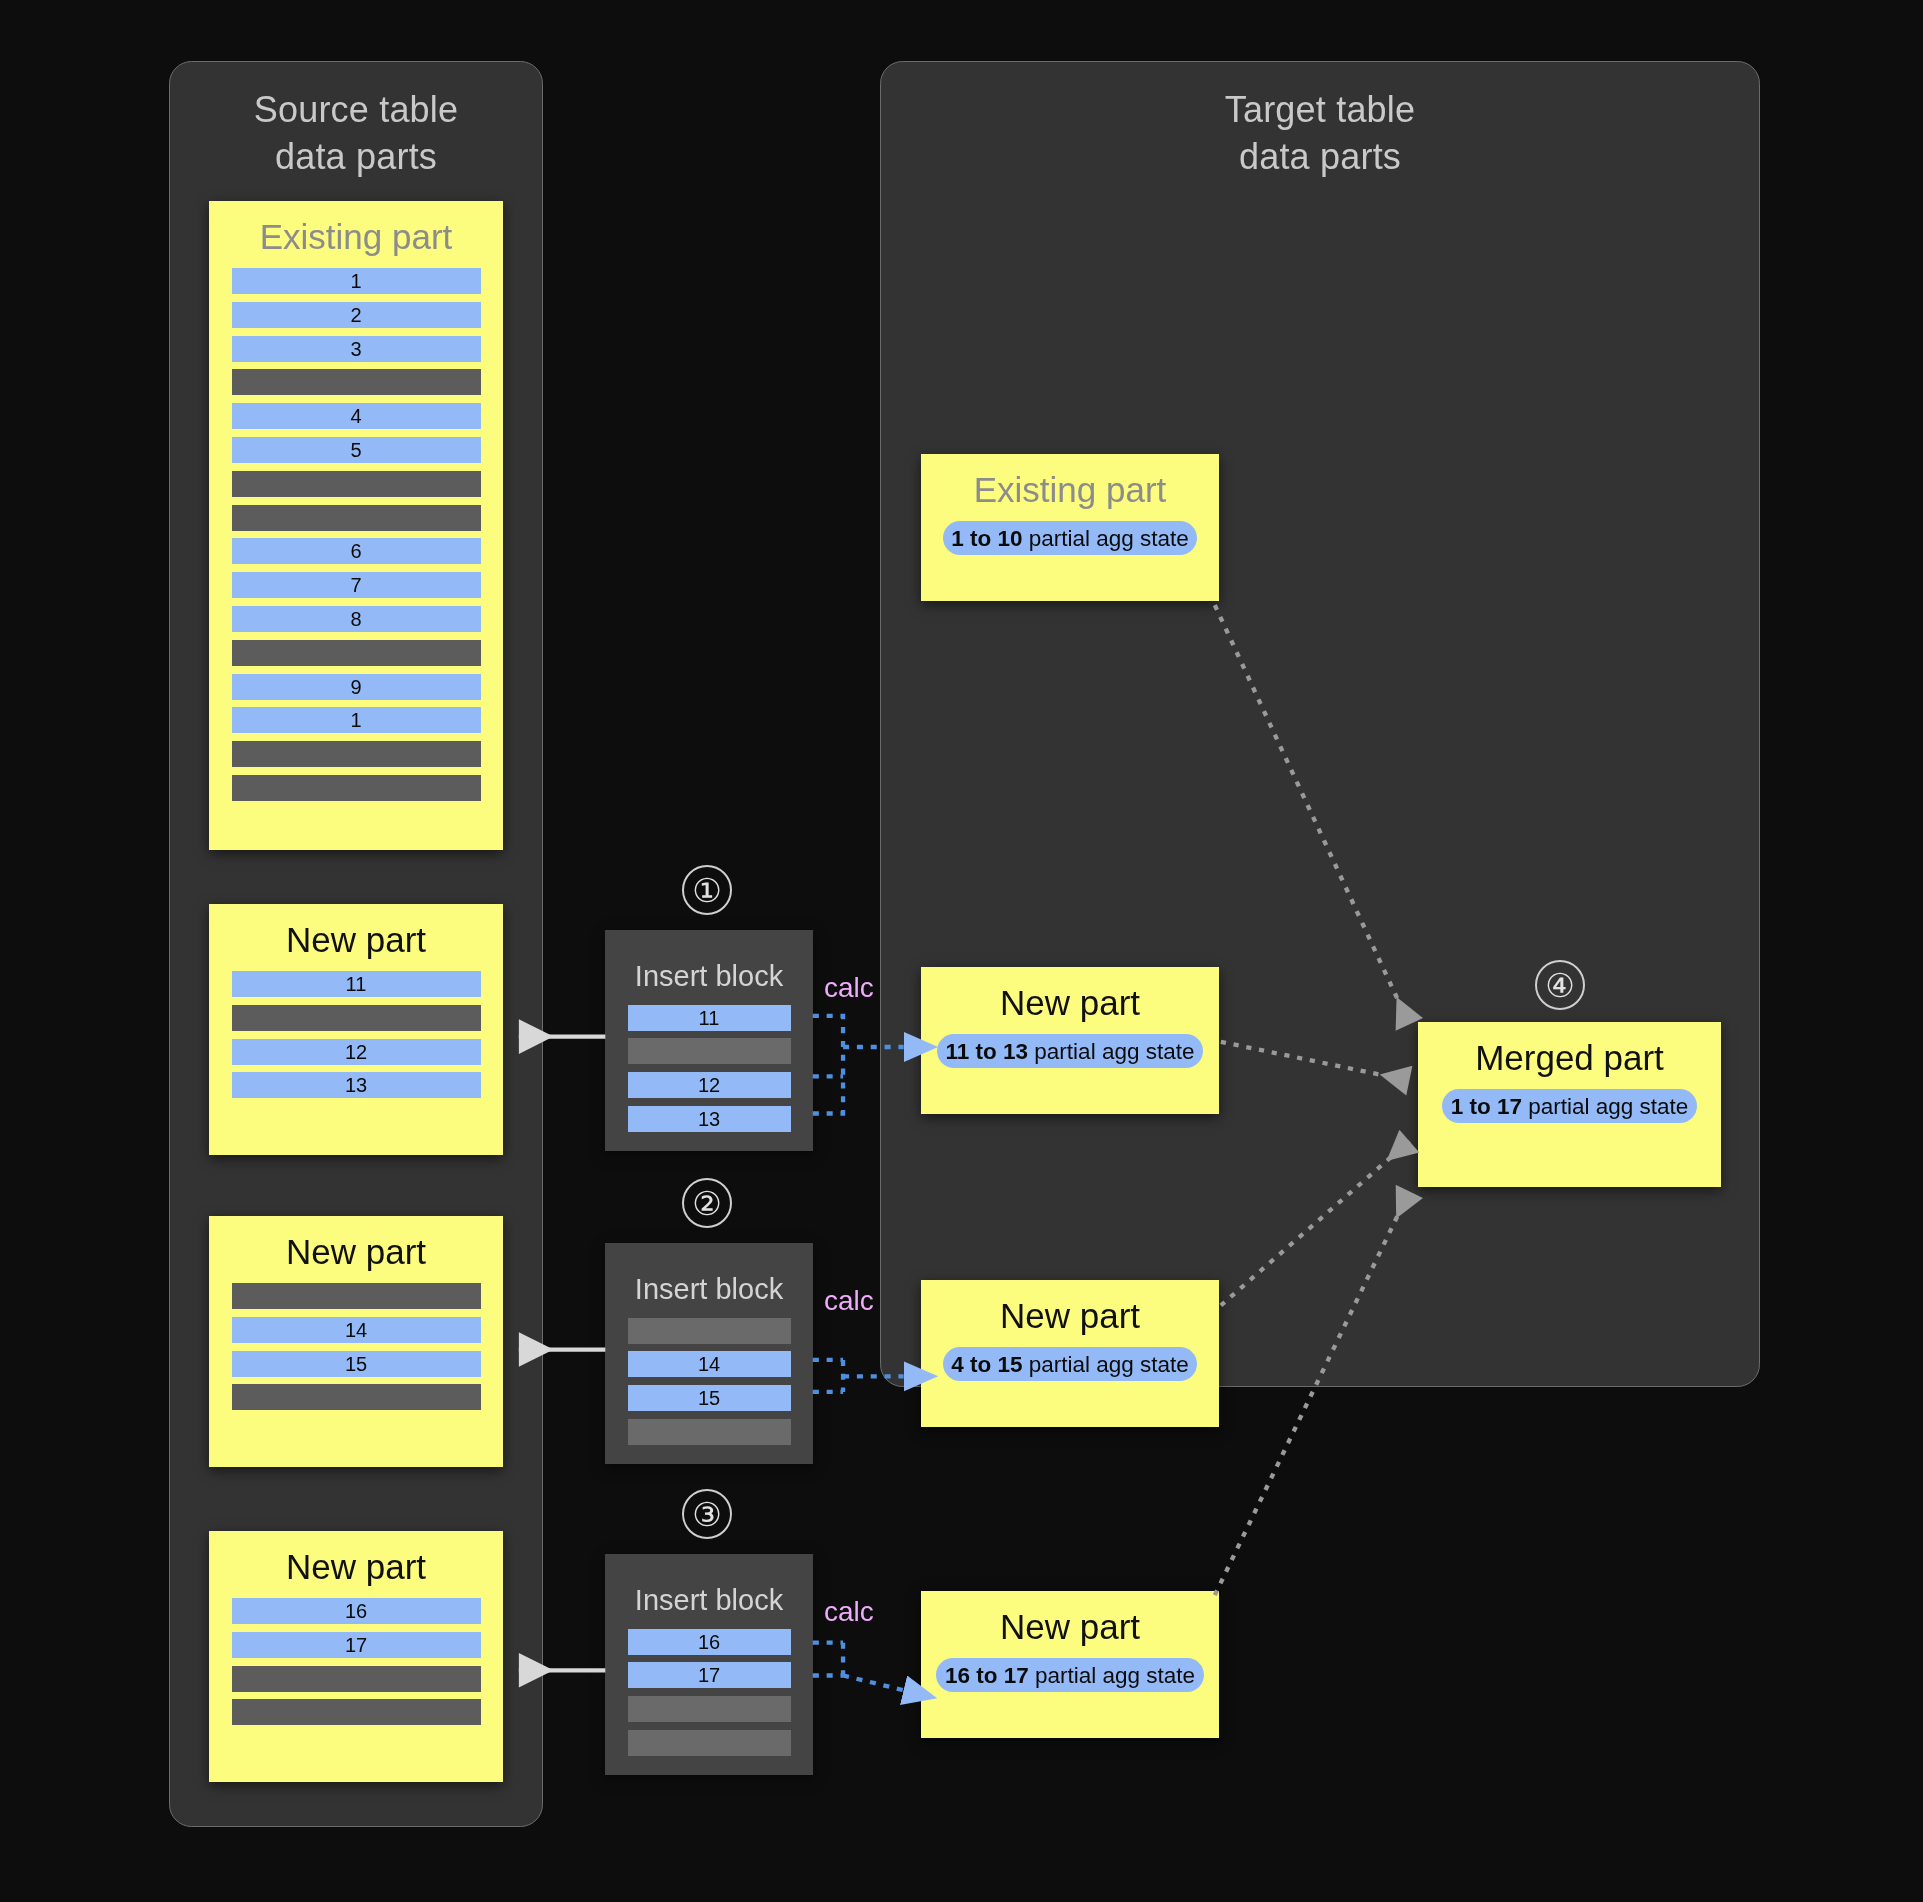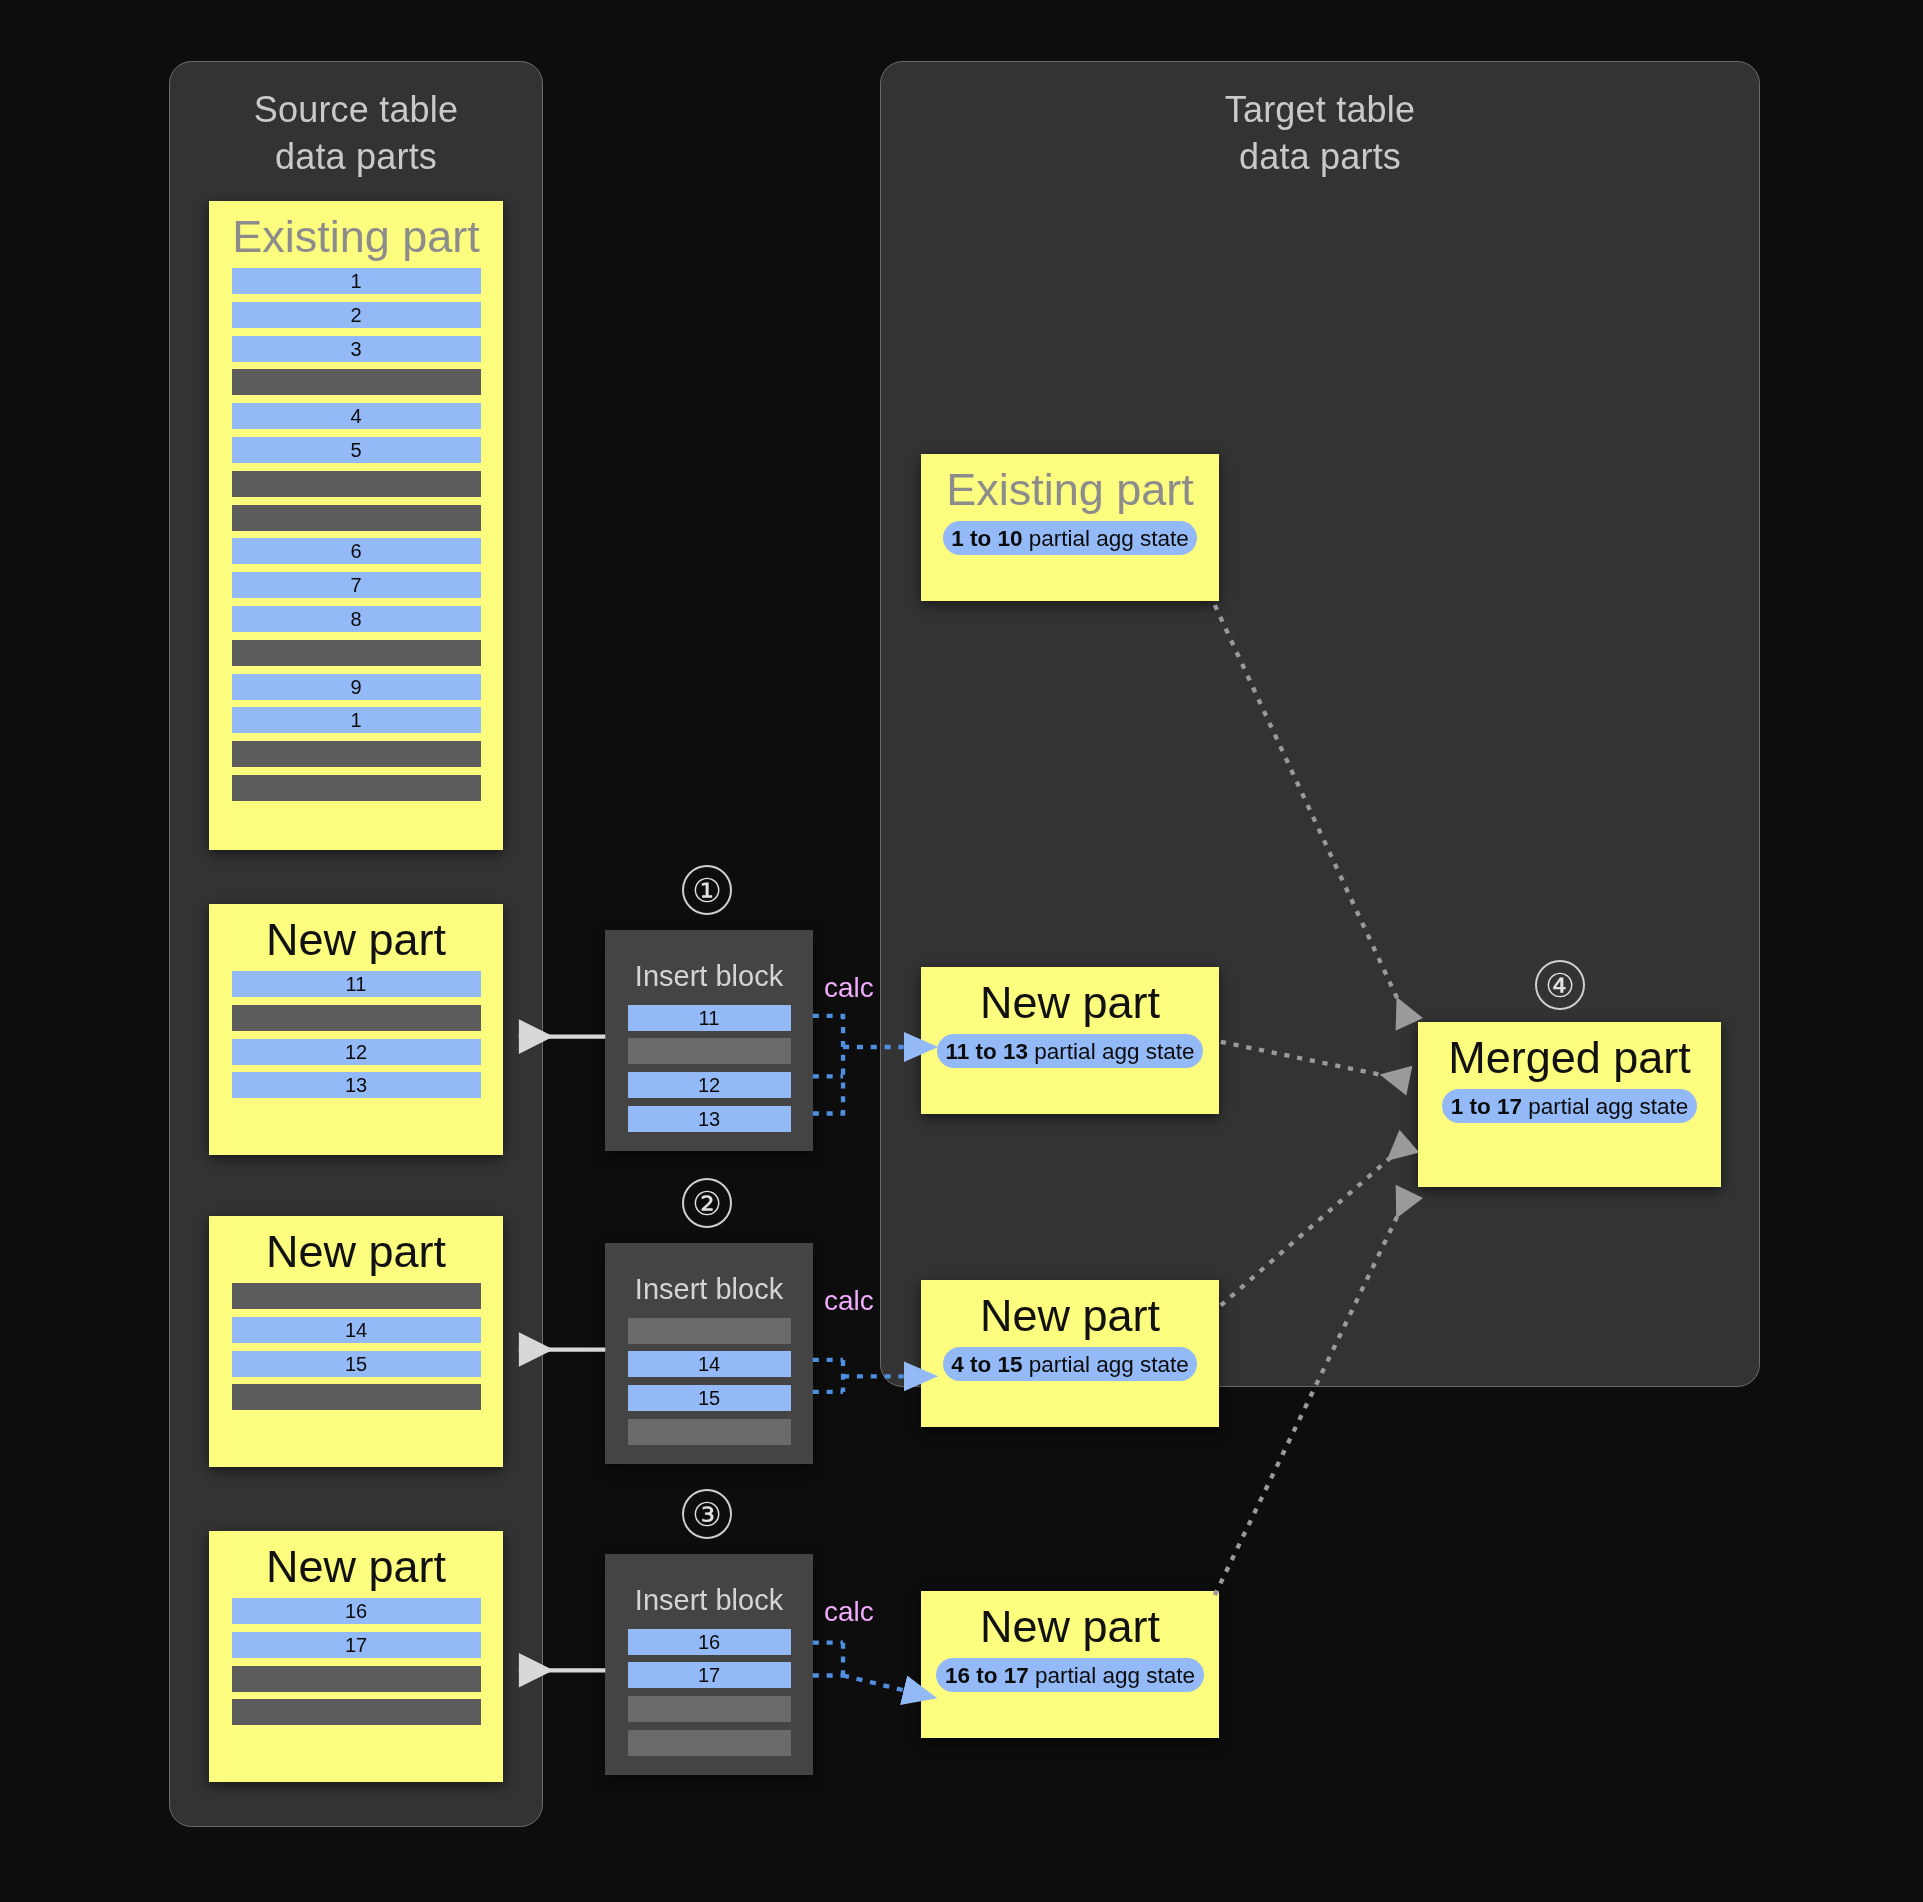--- a/index.html
+++ b/index.html
@@ -44,21 +44,21 @@
 
   
   .part {
     position: absolute;
     background: #fcfc7f;
     box-sizing: border-box;
     box-shadow: 0 4.3px 12px rgba(0,0,0,0.55);
   }
   .part-title {
     text-align: center;
-    font-size: 45px;
+    font-size: 35px;
     line-height: 48px;
     padding-top: 12px;
     color: #111111;
   }
   .part-title.muted { color: #8c8c8c; }
 
   .rows {
     padding: 7px 22.5px 19px 22.5px;
   }
   .row {

